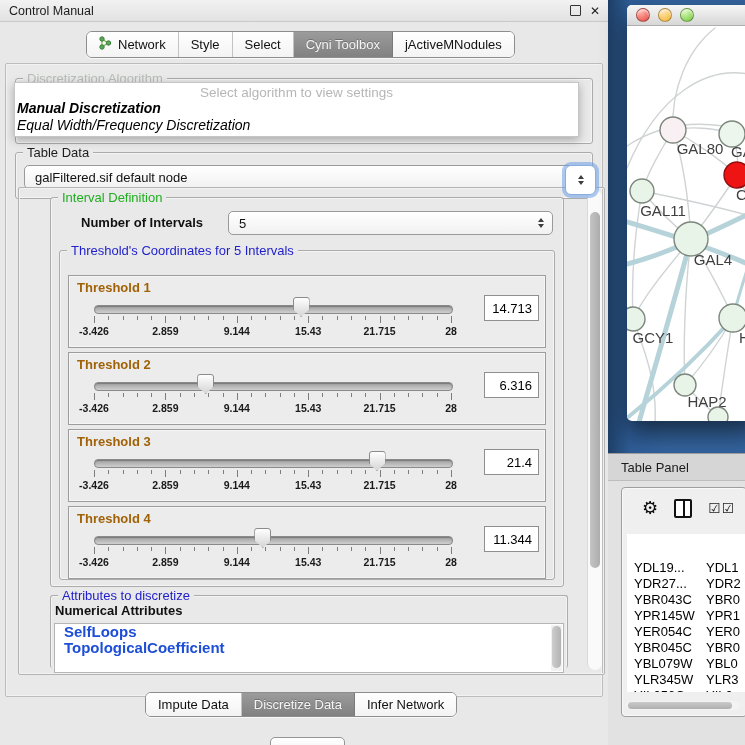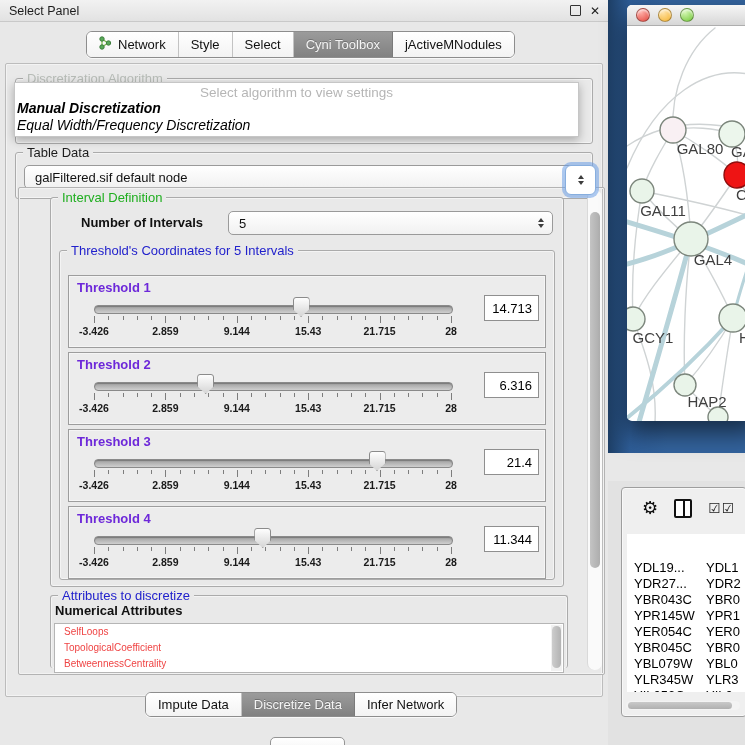--- a/index.html
+++ b/index.html
@@ -71,21 +71,21 @@
   .scrollarea{position:absolute;left:12px;top:123px;width:585px;height:486px;
     border:1px solid #b3b3b3;border-radius:2px;box-shadow:inset 0 0 0 1px #f2f2f2;}
   .vscroll{position:absolute;right:2px;top:2px;width:14px;height:480px;background:#fafafa;
     border-left:1px solid #d9d9d9;border-radius:7px;}
   .vscroll .vthumb{position:absolute;left:2px;top:22px;width:10px;height:356px;
     background:linear-gradient(90deg,#c4c4c4,#adadad);border-radius:6px;}
 
   
   .thr-row{position:relative;height:71px;margin:0 8px 4px 8px;border:1px solid #9d9d9d;
     background:#ececec;box-shadow:inset 0 0 0 1px #f5f5f5;}
-  .thr-label{position:absolute;left:8px;top:4px;font-size:13px;font-weight:bold;color:#6d28d9;}
+  .thr-label{position:absolute;left:8px;top:4px;font-size:13px;font-weight:bold;color:#a16207;}
   .thr-slider{position:absolute;left:0;top:0;width:440px;height:71px;}
   .track{position:absolute;left:25px;top:29px;width:357px;height:7px;border-radius:4px;
     background:linear-gradient(#9e9e9e,#cfcfcf);border:1px solid #8a8a8a;
     box-shadow:inset 0 1px 1px rgba(0,0,0,.25);}
   .thumb{position:absolute;top:21px;width:15px;height:18px;
     background:linear-gradient(#fefefe,#d6d6d6);border:1px solid #8b8b8b;border-radius:3px;
     clip-path:polygon(0 0,100% 0,100% 60%,50% 100%,0 60%);}
   .ticks{position:absolute;left:25px;top:40px;width:357px;height:8px;}
   .tick{position:absolute;top:0;width:1px;background:#7d7d7d;}
   .tick.minor{height:4px;}
@@ -93,21 +93,21 @@
   .tick-labels{position:absolute;left:25px;top:49px;width:357px;height:13px;}
   .tick-lab{position:absolute;transform:translateX(-50%);font-size:10.5px;font-weight:600;color:#1a1a1a;white-space:nowrap;}
   .thr-value{position:absolute;right:6px;top:19px;width:55px;height:26px;background:#fff;
     border:1px solid #8f8f8f;font-size:13px;color:#000;display:flex;align-items:center;
     justify-content:flex-end;padding-right:6px;box-sizing:border-box;}
 
   
   .attr-label{position:absolute;left:4px;top:7px;font-size:13px;font-weight:bold;color:#111;}
   .attr-list{position:absolute;left:3px;top:27px;right:3px;height:48px;background:#fff;
     border:1px solid #b5b5b5;overflow:hidden;}
-  .attr-item{font-size:10px;color:#ef4444;line-height:16px;padding-left:9px;white-space:nowrap;}
+  .attr-item{font-size:15px;color:#1d4ed8;line-height:16px;padding-left:9px;white-space:nowrap;font-weight:bold;}
   .attr-scroll{position:absolute;right:1px;top:1px;width:11px;bottom:1px;background:#f1f1f1;}
   .attr-scroll .vthumb2{position:absolute;left:1px;top:1px;width:9px;height:42px;
     background:linear-gradient(90deg,#cdcdcd,#b3b3b3);border-radius:5px;}
 
   .apply-btn{position:absolute;left:264px;top:673px;width:73px;height:22px;
     background:linear-gradient(#ffffff,#ededed);border:1px solid #949494;border-radius:5px;
     font-size:13px;color:#111;display:flex;align-items:center;justify-content:center;}
 
   
   #right-region{position:absolute;left:608px;top:0;width:137px;height:745px;}
@@ -146,21 +146,21 @@
     background:linear-gradient(#c9c9c9,#b0b0b0);border-radius:4px;}
 
   svg text{font-family:"Liberation Sans","DejaVu Sans",sans-serif;}
 </style>
 </head>
 <body>
 
 <div id="control-panel">
 
   <div class="cp-titlebar">
-    <span>Select Panel</span>
+    <span>Control Manual</span>
     <span class="spacer"></span>
     <span class="win-ic">
         <span class="win-float"></span>
       </span>
     <span class="win-ic win-close">✕</span>
   </div>
 
   <div class="segbar" style="left:86px;top:31px;">
     <div class="seg">
       <span class="net-ic">
@@ -418,21 +418,20 @@
         </div>
       </div>
 
       <div class="tgroup" style="left:31px;top:407px;width:516px;height:72px;border-bottom:none;">
         <span class="legend blue">Attributes to discretize</span>
         <div class="attr-label">Numerical Attributes</div>
         <div class="attr-list">
           <div id="attr-items">
               <div class="attr-item">SelfLoops</div>
               <div class="attr-item">TopologicalCoefficient</div>
-              <div class="attr-item">BetweennessCentrality</div>
             </div>
           <div class="attr-scroll">
               <div class="vthumb2"></div>
             </div>
         </div>
       </div>
 
       <div class="vscroll">
           <div class="vthumb"></div>
         </div>
@@ -502,20 +501,23 @@
         <circle cx="6" cy="293" r="12" fill="#e9f4e9" stroke="#7c867c" stroke-width="1.4"></circle>
         <text x="26" y="317" font-size="15" fill="#3f3f3f" text-anchor="middle">GCY1</text>
         <circle cx="106" cy="292" r="14" fill="#e9f4e9" stroke="#7c867c" stroke-width="1.4"></circle>
         <text x="112" y="317" font-size="15" fill="#3f3f3f" text-anchor="start">H</text>
         <circle cx="58" cy="359" r="11" fill="#e9f4e9" stroke="#7c867c" stroke-width="1.4"></circle>
         <text x="80" y="381" font-size="15" fill="#3f3f3f" text-anchor="middle">HAP2</text>
         <circle cx="91" cy="391" r="10" fill="#e9f4e9" stroke="#7c867c" stroke-width="1.4"></circle>
       </svg>
   </div>
 
+  <div class="tp-titlebar">
+    <span>Table Panel</span>
+  </div>
 
   <div class="tp-area">
     <div class="tp-box">
       <div class="tp-toolbar">
         <span class="gear">⚙</span>
         <span class="cols-ic"></span>
         <span class="chk">☑☑</span>
       </div>
       <div class="tbl">
         <div class="tbl-body" id="tbl-body">

